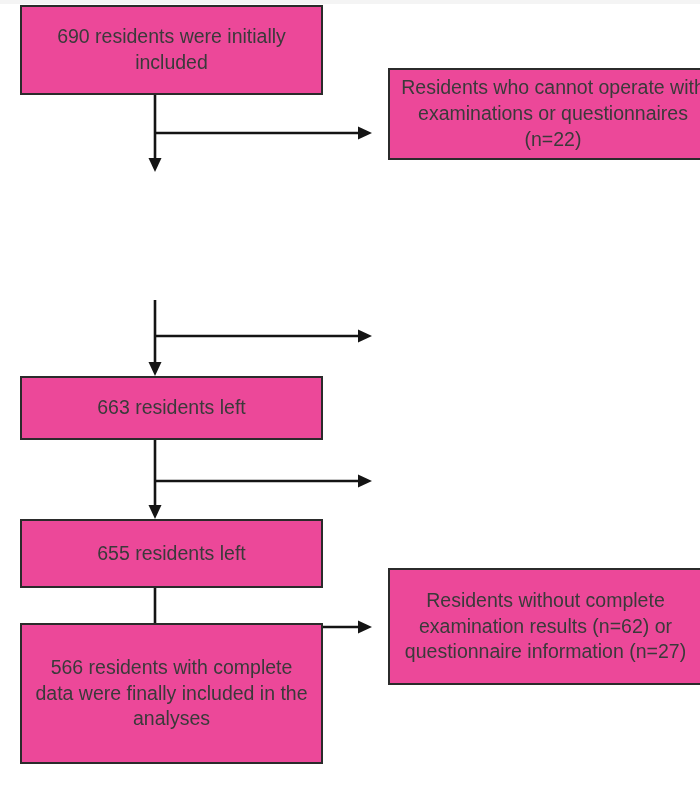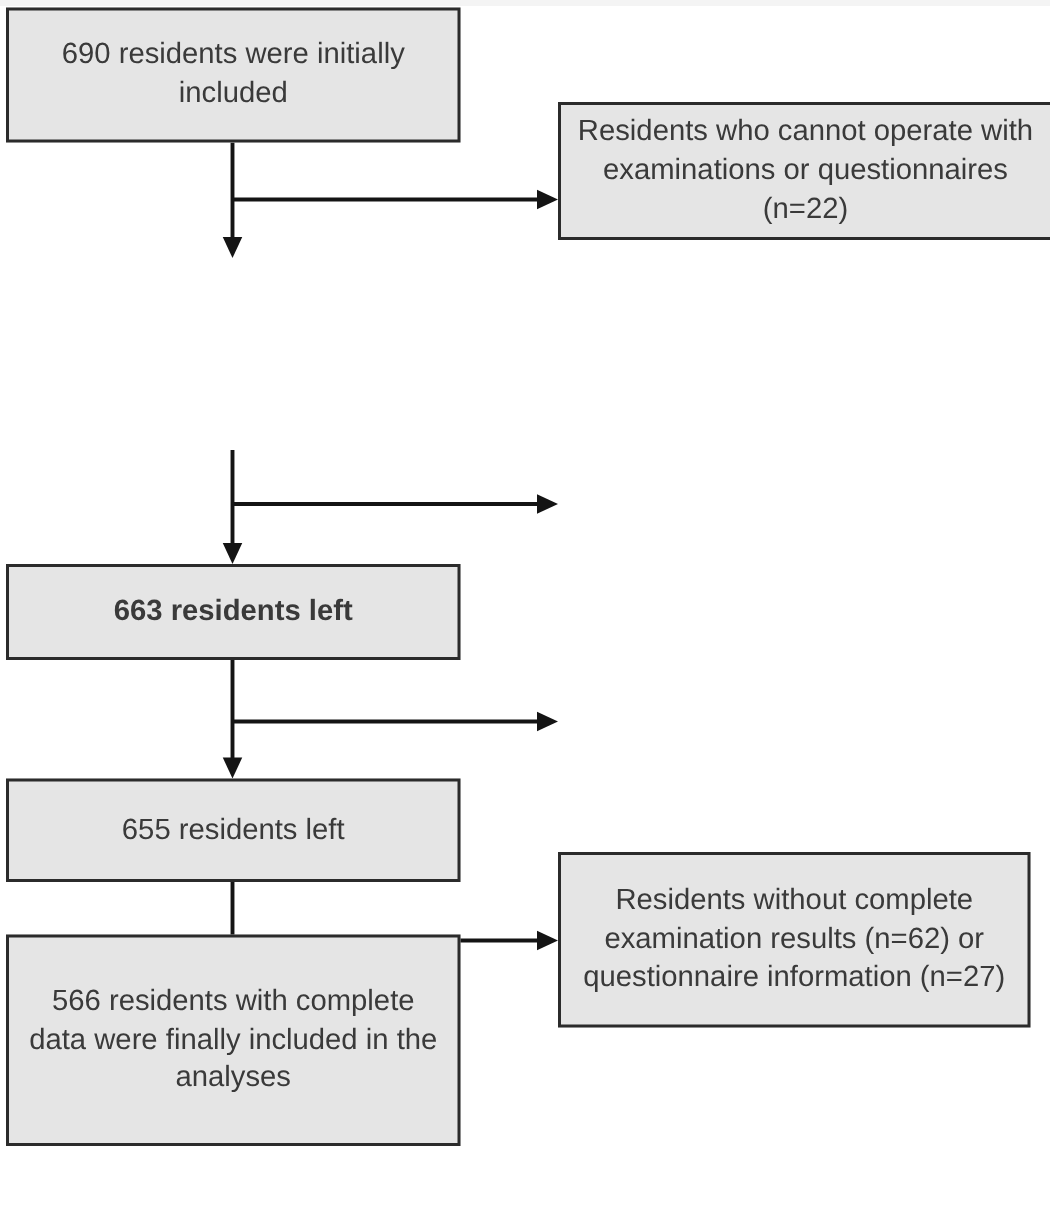--- a/index.html
+++ b/index.html
@@ -18,31 +18,32 @@
   .top-strip {
     position: absolute;
     left: 0; top: 0;
     width: 700px; height: 4px;
     background: #f4f4f4;
   }
   .fc-box {
     position: absolute;
     box-sizing: border-box;
     border: 2px solid #2b2b2b;
-    background: #e5e5e5;
+    background: #ec4899;
     display: flex;
     align-items: center;
     justify-content: center;
     text-align: center;
     color: #3a3a3a;
     font-size: 19.5px;
     line-height: 1.33;
     padding: 2px 10px;
     white-space: pre-line;
     z-index: 2;
+    margin-left: 16px;
   }
   .fc-box .box-text {
     display: block;
     width: 100%;
   }
   svg.connectors {
     position: absolute;
     left: 0; top: 0;
     width: 700px;
     height: 808px;
@@ -86,21 +87,21 @@
     <polygon points="155,659 148.5,645 161.5,645"></polygon>
     <line x1="155" y1="627" x2="363" y2="627"></line>
     <polygon points="372,627 358,620.5 358,633.5"></polygon>
   </svg>
 
   <div class="fc-box" style="left:4px; top:5px; width:303px; height:90px;">
     <span class="box-text">690 residents were initially included</span>
   </div>
 
 
-  <div class="fc-box" style="left:4px; top:376px; width:303px; height:64px;font-weight:bold;">
+  <div class="fc-box" style="left:4px; top:376px; width:303px; height:64px;">
     <span class="box-text">663 residents left</span>
   </div>
 
   <div class="fc-box" style="left:4px; top:519px; width:303px; height:69px;">
     <span class="box-text">655 residents left</span>
   </div>
 
   <div class="fc-box" style="left:4px; top:623px; width:303px; height:141px;">
     <span class="box-text">566 residents with complete data  were finally included in the analyses</span>
   </div>

